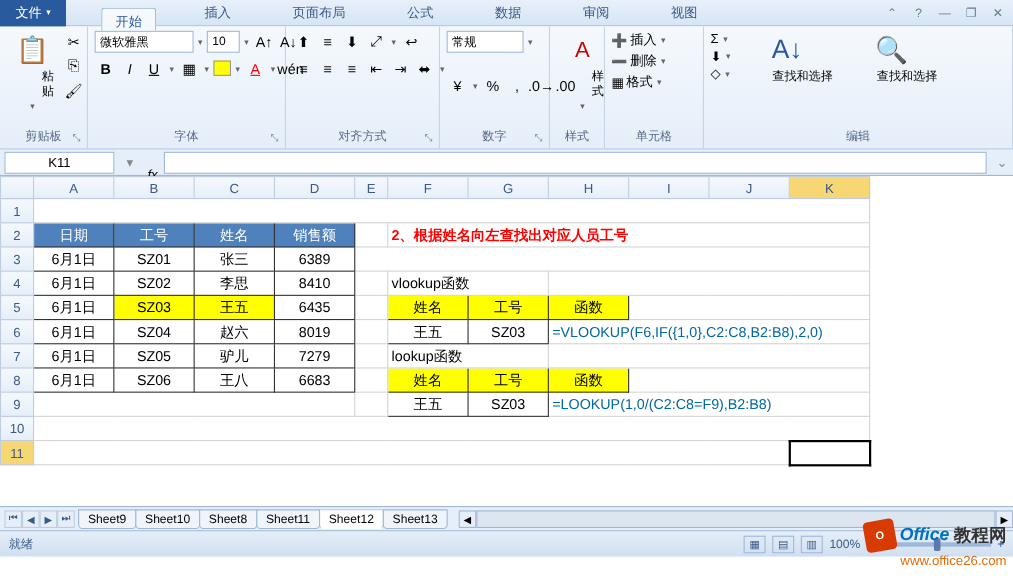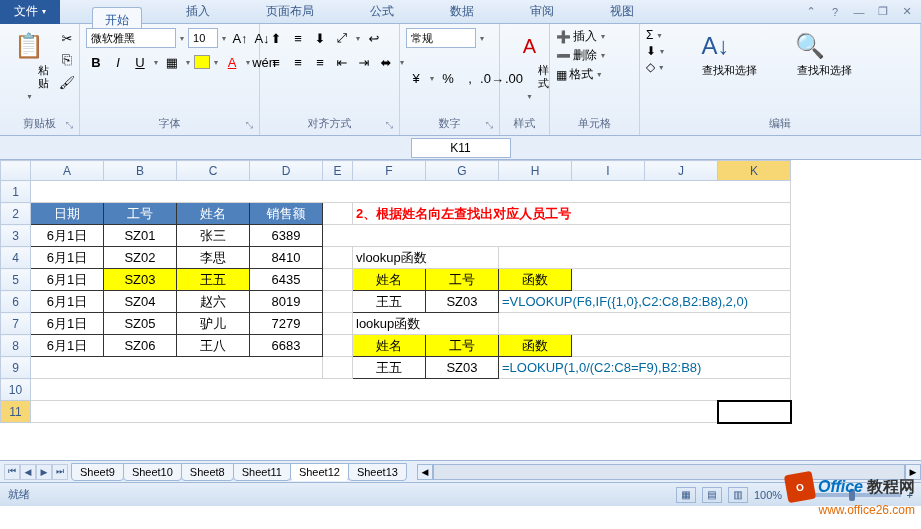--- a/index.html
+++ b/index.html
@@ -25,21 +25,21 @@
     .big-btn .icon { width: 32px; height: 32px; display: flex; align-items: center; justify-content: center; font-size: 24px; }
     .big-btn .lbl { font-size: 11px; text-align: center; line-height: 1.2; margin-left: 28px; }
     .small-btn { width: 20px; height: 20px; display: flex; align-items: center; justify-content: center; cursor: pointer; font-size: 13px; }
     .col { display: flex; flex-direction: column; gap: 2px; }
     .row { display: flex; gap: 2px; align-items: center; }
     
     .font-select { border: 1px solid #a0b8d8; background: #fff; font-size: 11px; padding: 1px 4px; height: 20px; }
     .dd { font-size: 8px; color: #666; cursor: pointer; padding: 0 2px; }
     
     
-    .formula-bar { height: 24px; background: #e5eef9; border-bottom: 1px solid #a0b8d8; display: flex; align-items: center; flex-direction: column; }
+    .formula-bar { height: 24px; background: #e5eef9; border-bottom: 1px solid #a0b8d8; display: flex; align-items: center; }
     .name-box { width: 100px; border: 1px solid #a0b8d8; background: #fff; margin: 2px 4px; padding: 2px 6px; font-size: 12px; text-align: center; }
     .fx-btn { padding: 0 6px; font-style: italic; color: #000000; cursor: pointer; margin-top: 23px; }
     .formula-input { flex: 1; background: #fff; border: 1px solid #a0b8d8; margin: 2px 4px 2px 0; padding: 2px 6px; height: 20px; }
     .fbar-dd { width: 20px; text-align: center; color: #888; cursor: pointer; }
     
     
     .grid-wrap { position: relative; overflow: hidden; height: 300px; background: #fff; }
     .grid { border-collapse: collapse; table-layout: fixed; }
     .grid th { background: linear-gradient(#f5f9fd, #e5eef9); border: 1px solid #c0cde0; font-weight: normal; color: #3a5a8a; font-size: 12px; height: 20px; padding: 0; }
     .grid th.col-hdr { width: 73px; }

